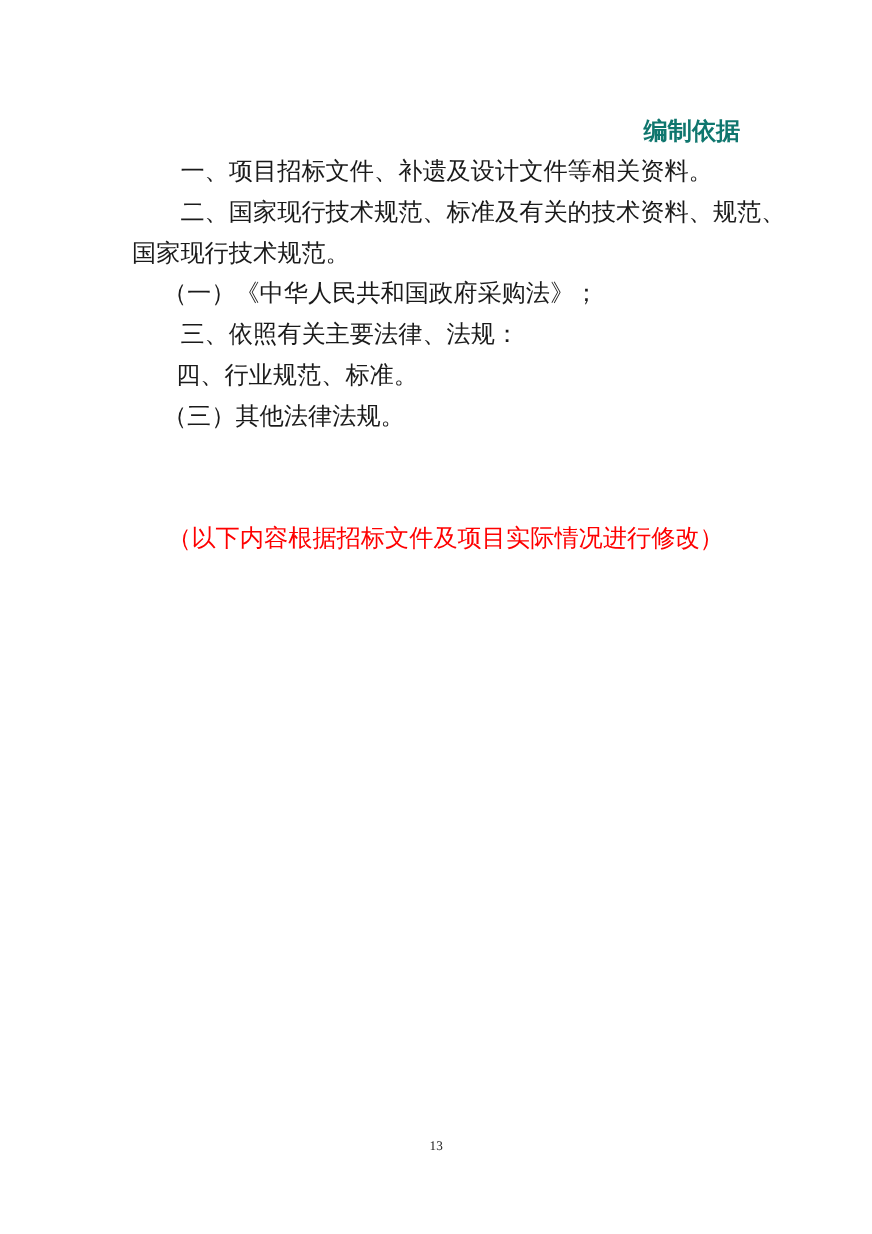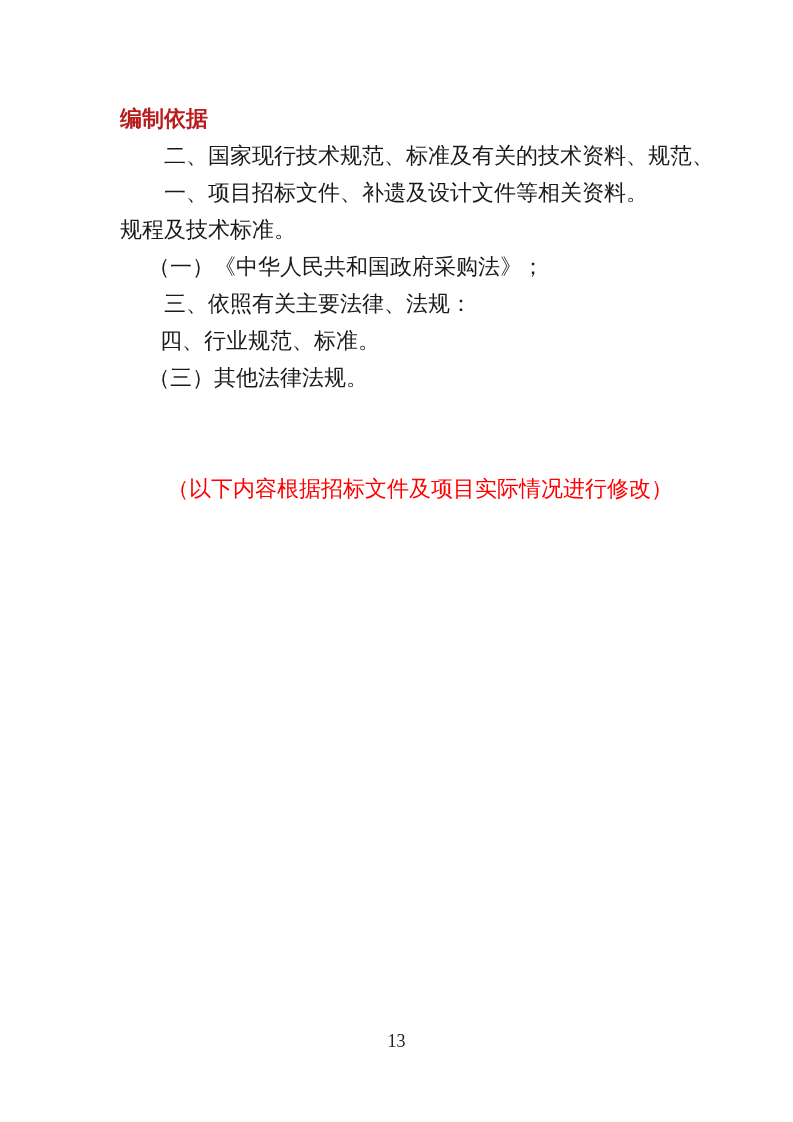--- a/index.html
+++ b/index.html
@@ -25,59 +25,58 @@
   .row {
     margin: 0;
     font-size: 22px;
     line-height: 37px;
     height: 37px;
     white-space: nowrap;
   }
   .title-row {
     font-family: "Liberation Sans", "DejaVu Sans", sans-serif;
     font-weight: 700;
-    text-align: left;
+    text-align: right;
     white-space: nowrap;
-    color: #b91c1c;
+    color: #0f766e;
   }
   .indent-2    { padding-left: 44px; }  
   .indent-sub  { padding-left: 28px; }  
   .indent-four { padding-left: 40px; }  
   .indent-note { padding-left: 32px; }  
   .spacer-2lines {
     height: 74px; 
   }
   .red-note {
     color: #fe0000;
-    text-align: right;
   }
   .page-number {
     position: absolute;
     left: 0;
     top: 1029px;
     width: 100%;
     text-align: center;
-    font-size: 18px;
+    font-size: 12px;
     line-height: 24px;
     color: #222222;
   }
 </style>
 </head>
 <body>
 
 <div class="page">
   <div class="content">
 
     <h1 class="row title-row">编制依据</h1>
 
+    <p class="row indent-2">一、项目招标文件、补遗及设计文件等相关资料。</p>
+
     <p class="row indent-2">二、国家现行技术规范、标准及有关的技术资料、规范、</p>
 
-    <p class="row indent-2">一、项目招标文件、补遗及设计文件等相关资料。</p>
-
-    <p class="row">规程及技术标准。</p>
+    <p class="row">国家现行技术规范。</p>
 
     <p class="row indent-sub">（一）《中华人民共和国政府采购法》；</p>
 
     <p class="row indent-2">三、依照有关主要法律、法规：</p>
 
 
     <p class="row indent-four">四、行业规范、标准。</p>
 
     <p class="row indent-sub">（三）其他法律法规。</p>
 

